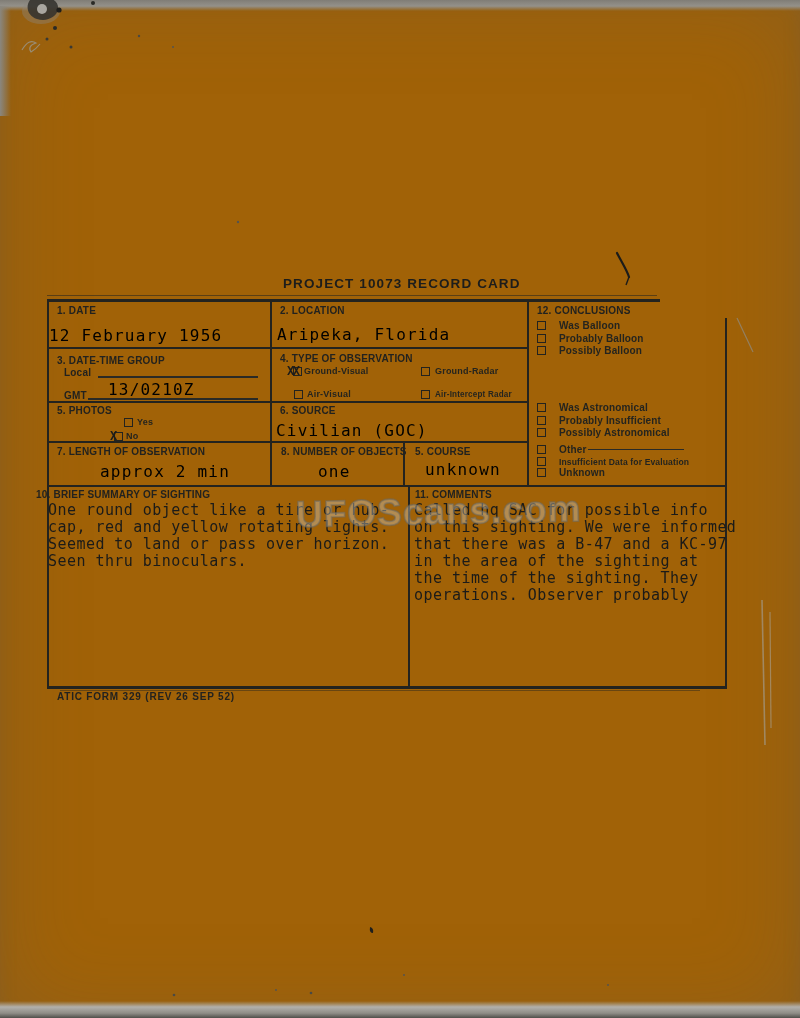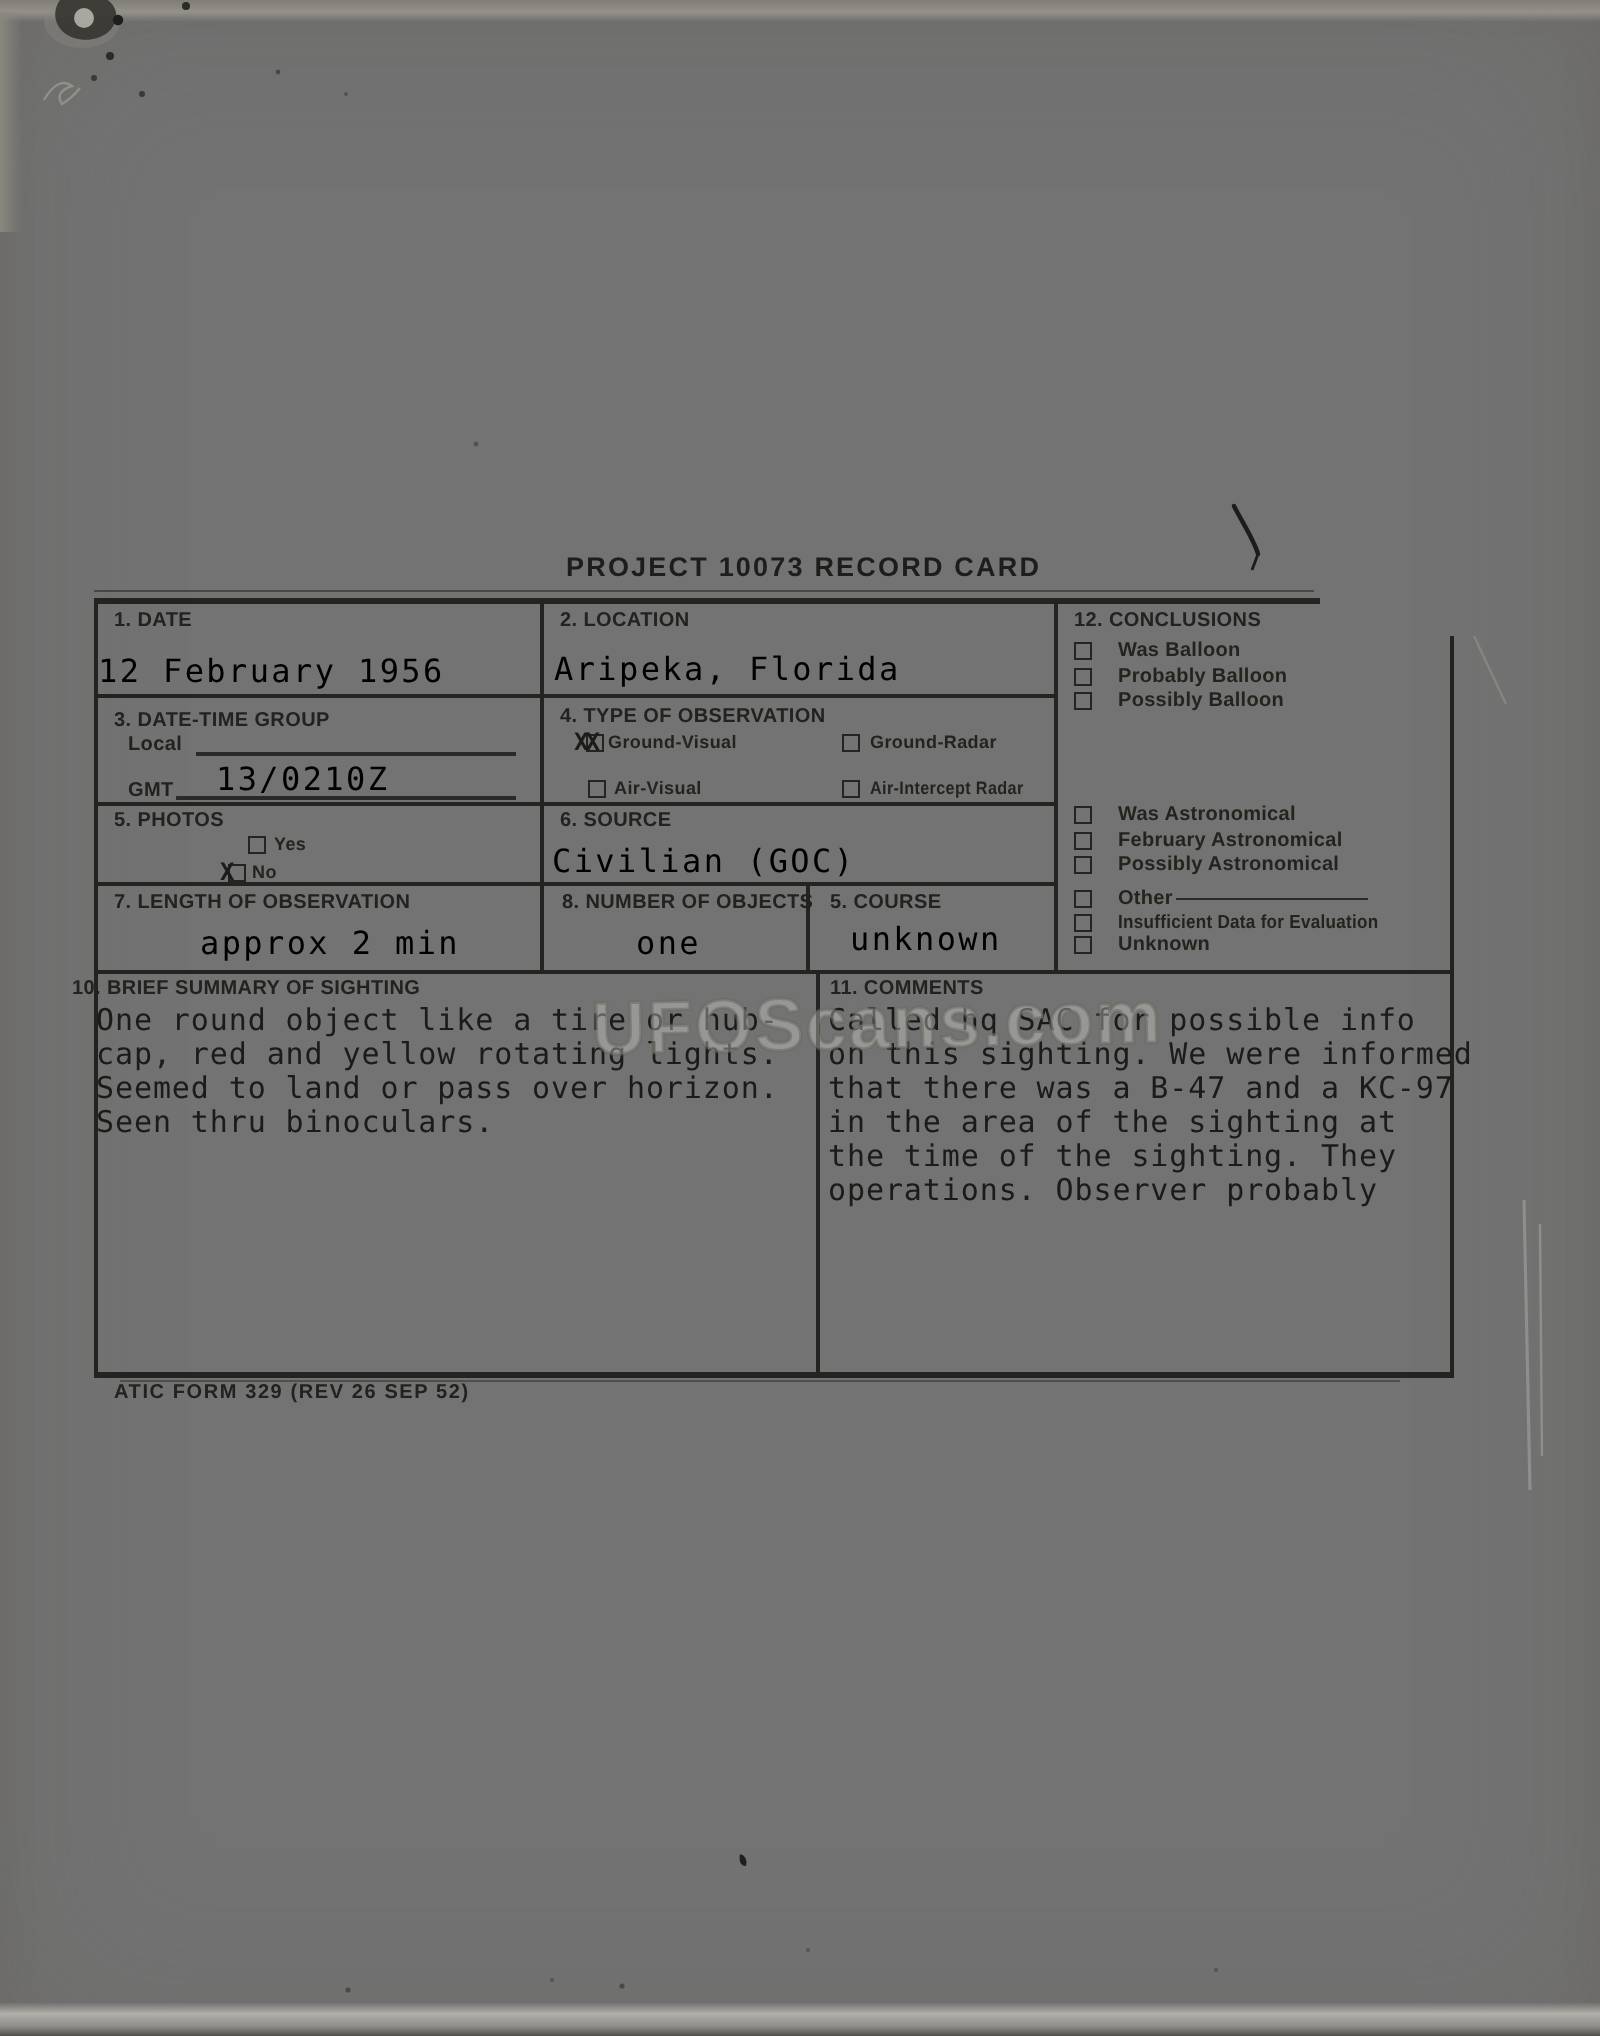--- a/index.html
+++ b/index.html
@@ -1,18 +1,18 @@
 <!DOCTYPE html>
 <html><head>
 <meta charset="utf-8">
 <style>
   html,body{margin:0;padding:0;}
   body{background:#9a988f;font-family:"Liberation Sans",sans-serif;}
   .page{position:relative;width:800px;height:1018px;margin:0 auto;overflow:hidden;
-    background:#737373;
+    background:#a16207;
     box-shadow:inset 0 0 90px rgba(92,90,84,.28), inset 0 0 18px rgba(92,90,84,.18);}
   .edge-top{position:absolute;left:0;top:0;width:800px;height:11px;
     background:linear-gradient(180deg,#807d76 0%,#94918a 55%,rgba(203,202,197,0) 100%);}
   .edge-left{position:absolute;left:0;top:6px;width:11px;height:110px;
     background:linear-gradient(90deg,#8a877f 0%,rgba(203,202,197,0) 100%);}
   .edge-bottom{position:absolute;left:0;bottom:0;width:800px;height:17px;
     background:linear-gradient(180deg,rgba(180,178,173,0) 0%,#b2b0ab 35%,#8e8c86 72%,#504f4b 100%);}
   .title{position:absolute;left:283px;top:276px;font:bold 13.5px/15px "Liberation Sans",sans-serif;
     letter-spacing:1.1px;color:#1d1d1b;white-space:nowrap;}
   .footer{position:absolute;left:57px;top:691px;font:bold 10px/12px "Liberation Sans",sans-serif;
@@ -149,21 +149,21 @@
   </div>
 
 
   <div class="cgroup" style="top:401px">
     <div class="crow">
       <span class="cbf"></span>
       <span>Was Astronomical</span>
     </div>
     <div class="crow">
       <span class="cbf"></span>
-      <span>February Astronomical</span>
+      <span>Probably Insufficient</span>
     </div>
     <div class="crow">
       <span class="cbf"></span>
       <span>Possibly Astronomical</span>
     </div>
   </div>
 
   <div class="cgroup" style="top:444px">
     <div class="crow" style="height:11.5px">
       <span class="cbf"></span>

